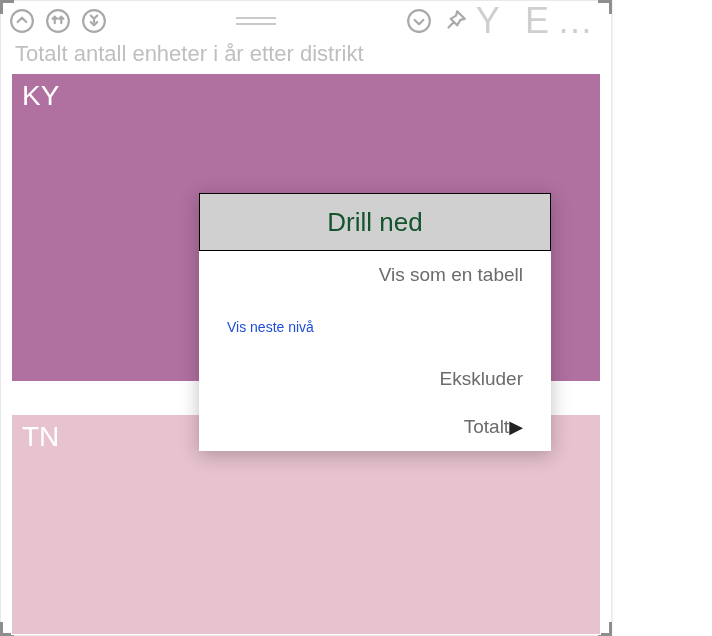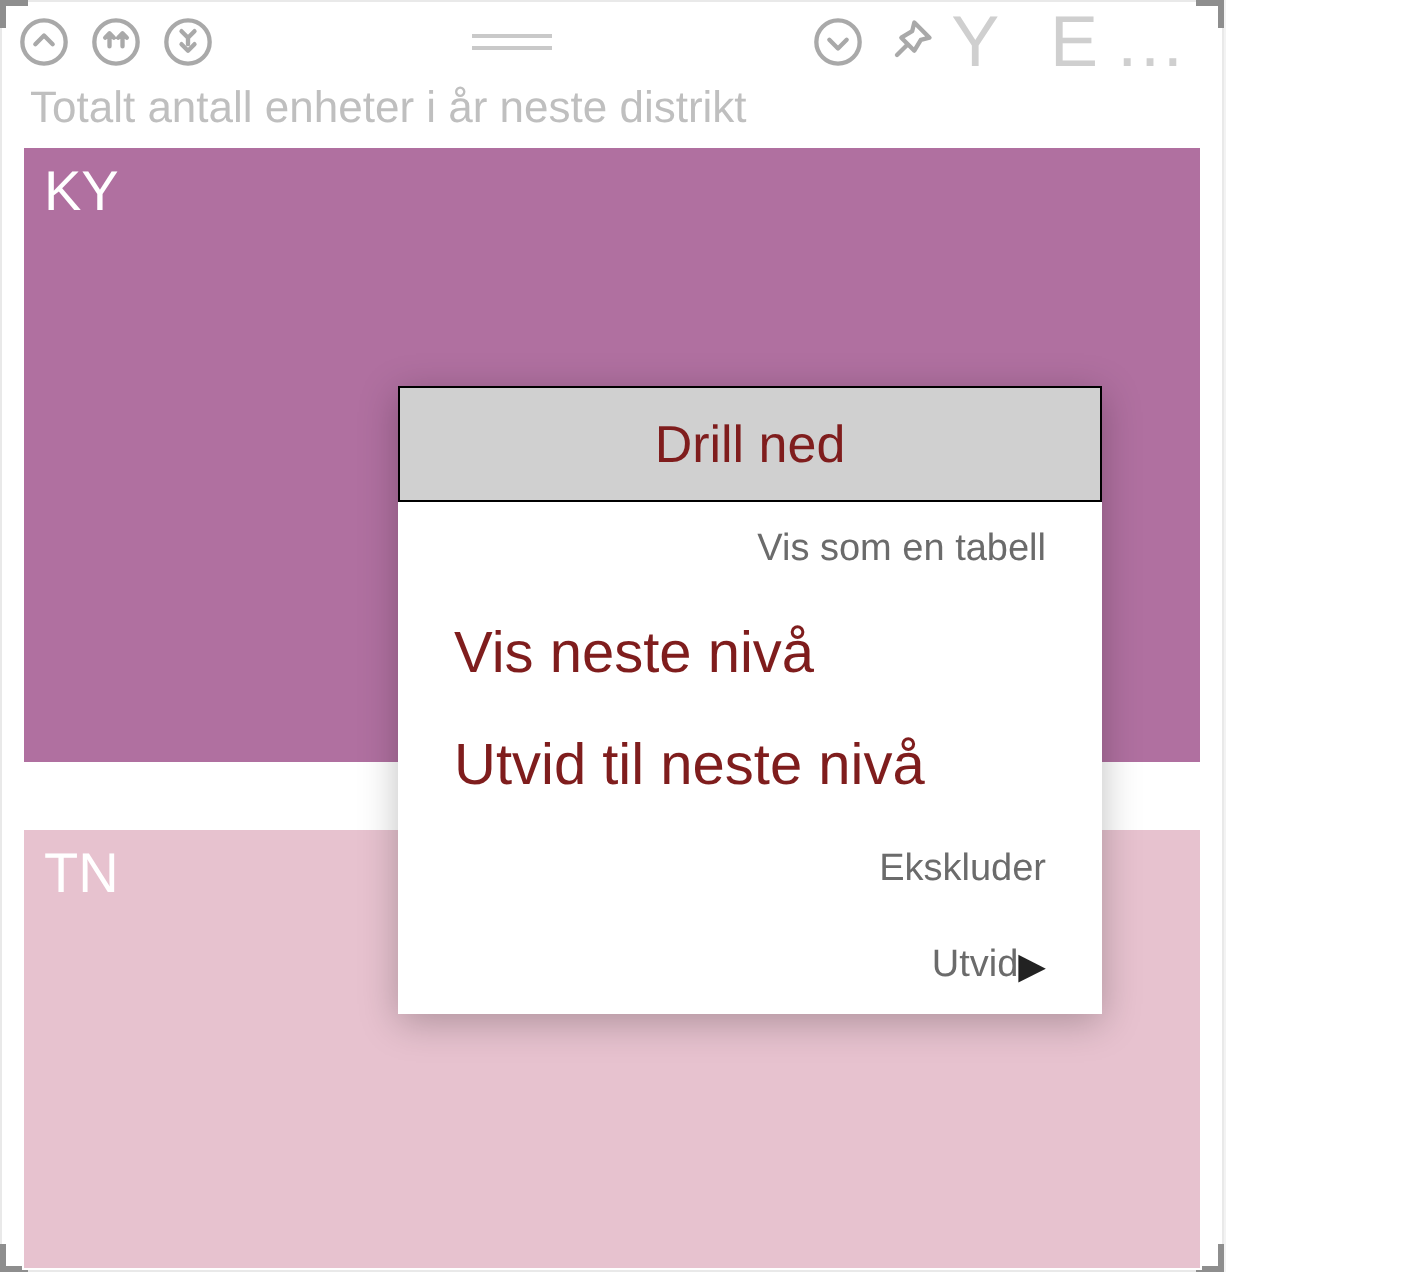--- a/index.html
+++ b/index.html
@@ -30,24 +30,24 @@
   .collapsed-title { font-size: 36px; letter-spacing: 8px; color: #cfcfcf; white-space: nowrap; overflow: hidden; font-weight: 400; }
 
   .chart-title { font-size: 22px; color: #bfbfbf; padding: 0 14px 6px 14px; }
 
   .chart-area { position: relative; width: 100%; height: calc(636px - 40px - 34px); }
   .bar { position: absolute; left: 10px; right: 10px; border: 1px solid #fff; color: #fff; font-size: 28px; padding: 6px 10px; }
   .bar.ky { top: 0; height: 55%; background: #b070a0; }
   .bar.tn { top: 55%; bottom: 0; background: #e7c2cf; margin-top: 32px; }
 
   .context-menu { position: absolute; top: 120px; left: 198px; width: 352px; background: #fff; box-shadow: 0 4px 18px rgba(0,0,0,0.25); }
-  .menu-item { display: flex; align-items: center; justify-content: space-between; padding: 0 28px; height: 56px; font-size: 29px; color: #7f1d1d; cursor: pointer; }
+  .menu-item { display: flex; align-items: center; justify-content: space-between; padding: 0 28px; height: 56px; font-size: 14px; color: #1d4ed8; cursor: pointer; }
   .menu-item.small { font-size: 19px; height: 48px; color: #6b6b6b; justify-content: flex-end; }
   .menu-item.disabled { color: #bdbdbd; }
-  .menu-item.highlight { background: #d0d0d0; color: #7f1d1d; font-size: 26px; height: 58px; border: 1px solid #000; justify-content: center; }
+  .menu-item.highlight { background: #d0d0d0; color: #14532d; font-size: 26px; height: 58px; border: 1px solid #000; justify-content: center; }
   .menu-item .chev { font-size: 18px; color: #222; }
 </style>
 </head>
 <body>
 
 <div class="frame">
   <div class="corner tl"></div>
   <div class="corner tr"></div>
   <div class="corner bl"></div>
   <div class="corner br"></div>
@@ -85,45 +85,42 @@
       </div>
       <div class="icon-btn">
         <svg viewBox="0 0 24 24">
             <path d="M14 3l7 7-4 1-3 5-3-3-5 5 5-5-3-3 5-3 1-4z" stroke-linejoin="round"></path>
           </svg>
       </div>
       <div class="collapsed-title">Y E…</div>
     </div>
   </div>
 
-  <div class="chart-title">Totalt antall enheter i år neste distrikt</div>
+  <div class="chart-title">Totalt antall enheter i år etter distrikt</div>
 
   <div class="chart-area">
     <div class="bar ky">
       <span>KY</span>
     </div>
     <div class="bar tn">
       <span>TN</span>
     </div>
 
     <div class="context-menu">
       <div class="menu-item highlight">
         <span>Drill ned</span>
       </div>
       <div class="menu-item small">
         <span>Vis som en tabell</span>
       </div>
       <div class="menu-item">
         <span>Vis neste nivå</span>
       </div>
-      <div class="menu-item">
-        <span>Utvid til neste nivå</span>
-      </div>
       <div class="menu-item small">
         <span>Ekskluder</span>
       </div>
       <div class="menu-item small">
-        <span>Utvid</span>
+        <span>Totalt</span>
         <span class="chev">▶</span>
       </div>
     </div>
   </div>
 </div>
 
 </body></html>

